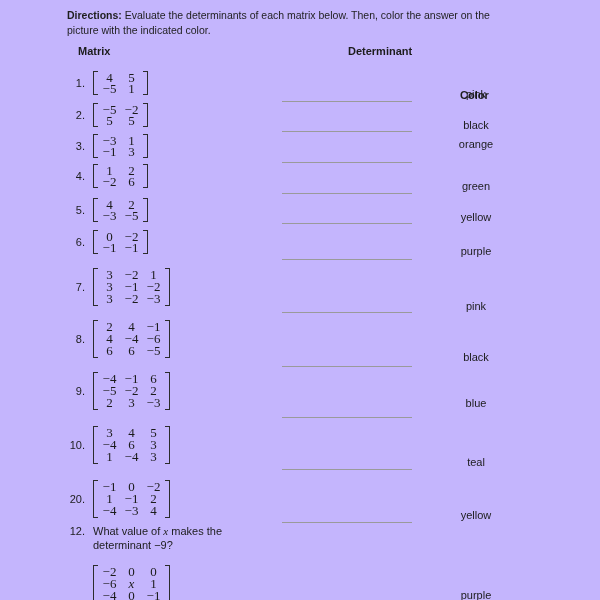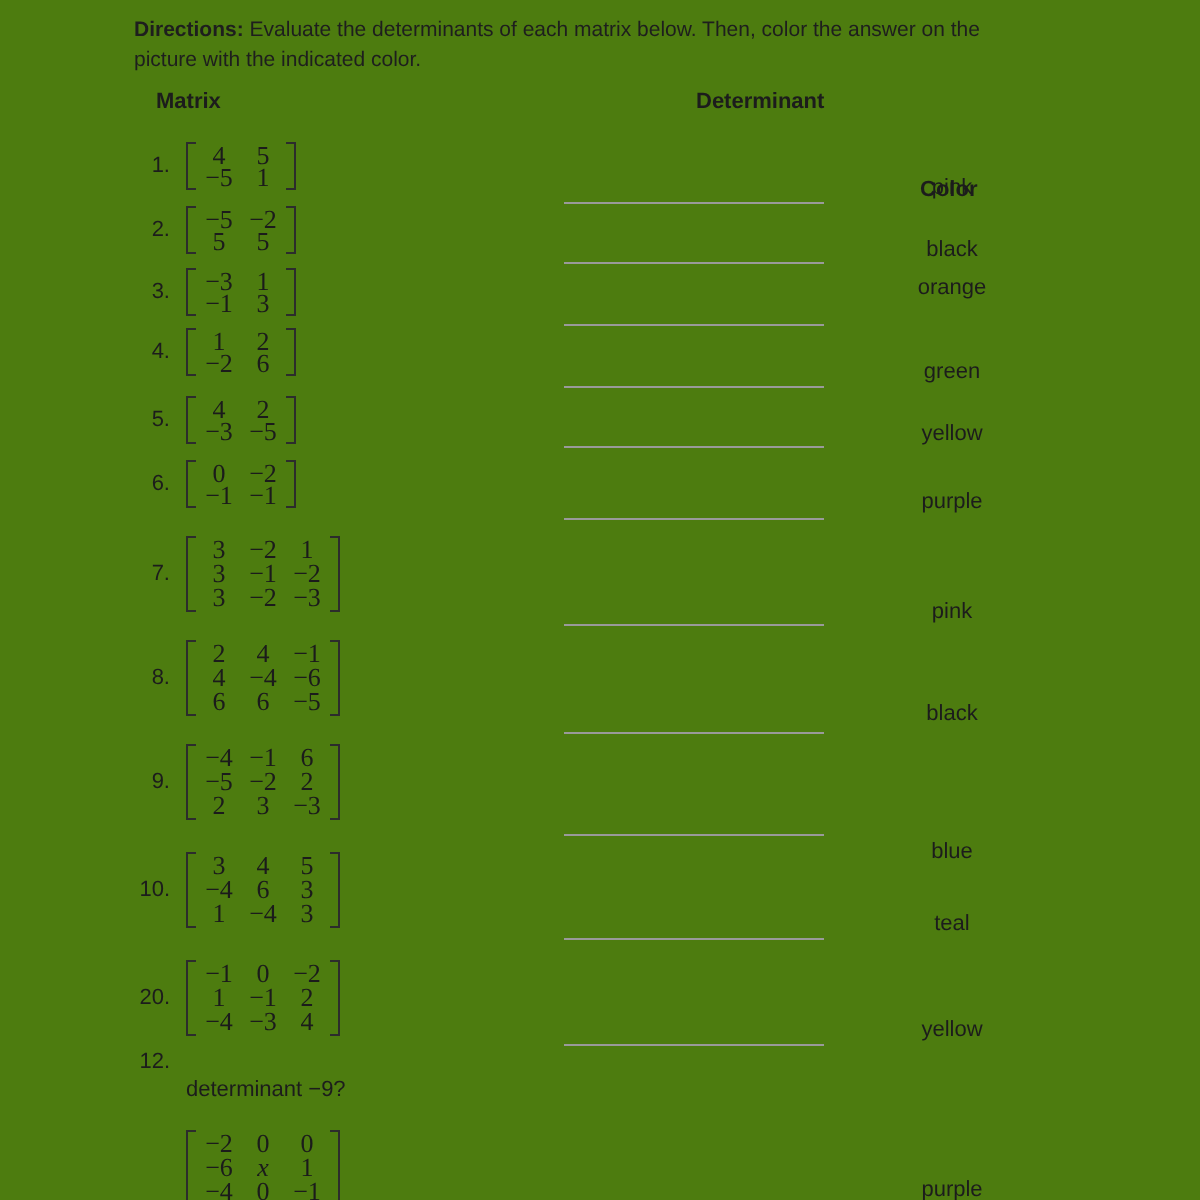--- a/index.html
+++ b/index.html
@@ -1,19 +1,19 @@
 <!DOCTYPE html>
 <html><head>
 <meta charset="utf-8">
 <style>
   html,body { margin:0; padding:0; background:#ffffff; }
   .page {
     position:relative;
     width:600px; height:600px;
-    background:#4d7c0f;
+    background:#c4b5fd;
     overflow:hidden;
     font-family:"Liberation Sans", sans-serif;
     color:#1e1e1e;
     text-decoration:underline;
   }
   
   .directions {
     position:absolute; left:67px; top:8px; width:470px;
     font-size:10.5px; line-height:15px; color:#1e1e1e;
   }
@@ -251,21 +251,23 @@
             <span class="cell">4</span>
           </span>
           <span class="bracket right"></span>
         </span>
       </div>
     </div>
 
   <div class="q12-text">
     <span class="num">12.</span>
     <span class="q12-lines">
-      <br>
+      <span><span>What value of</span>
+        <span class="mvar">x</span>
+        <span>makes the</span></span><br>
       <span>determinant −9?</span>
     </span>
   </div>
 
   <div class="color-label" style="top:589px">purple</div>
 
 <div class="answer-line" style="top: 101px;"></div>
     <div class="color-label" style="top: 88px;">pink</div>
     <div class="answer-line" style="top: 131px;"></div>
     <div class="color-label" style="top: 119px;">black</div>
@@ -275,21 +277,21 @@
     <div class="color-label" style="top: 180px;">green</div>
     <div class="answer-line" style="top: 223px;"></div>
     <div class="color-label" style="top: 211px;">yellow</div>
     <div class="answer-line" style="top: 259px;"></div>
     <div class="color-label" style="top: 245px;">purple</div>
     <div class="answer-line" style="top: 312px;"></div>
     <div class="color-label" style="top: 300px;">pink</div>
     <div class="answer-line" style="top: 366px;"></div>
     <div class="color-label" style="top: 351px;">black</div>
     <div class="answer-line" style="top: 417px;"></div>
-    <div class="color-label" style="top: 420px;">blue</div>
+    <div class="color-label" style="top: 397px;">blue</div>
     <div class="answer-line" style="top: 469px;"></div>
     <div class="color-label" style="top: 456px;">teal</div>
     <div class="answer-line" style="top: 522px;"></div>
     <div class="color-label" style="top: 509px;">yellow</div>
     <div class="problem" style="top: 565px;">
       <span class="num"></span>
       <span class="matrix lh3">
         <span class="bracket left"></span>
         <span class="cells c3">
           <span class="cell">−2</span>

